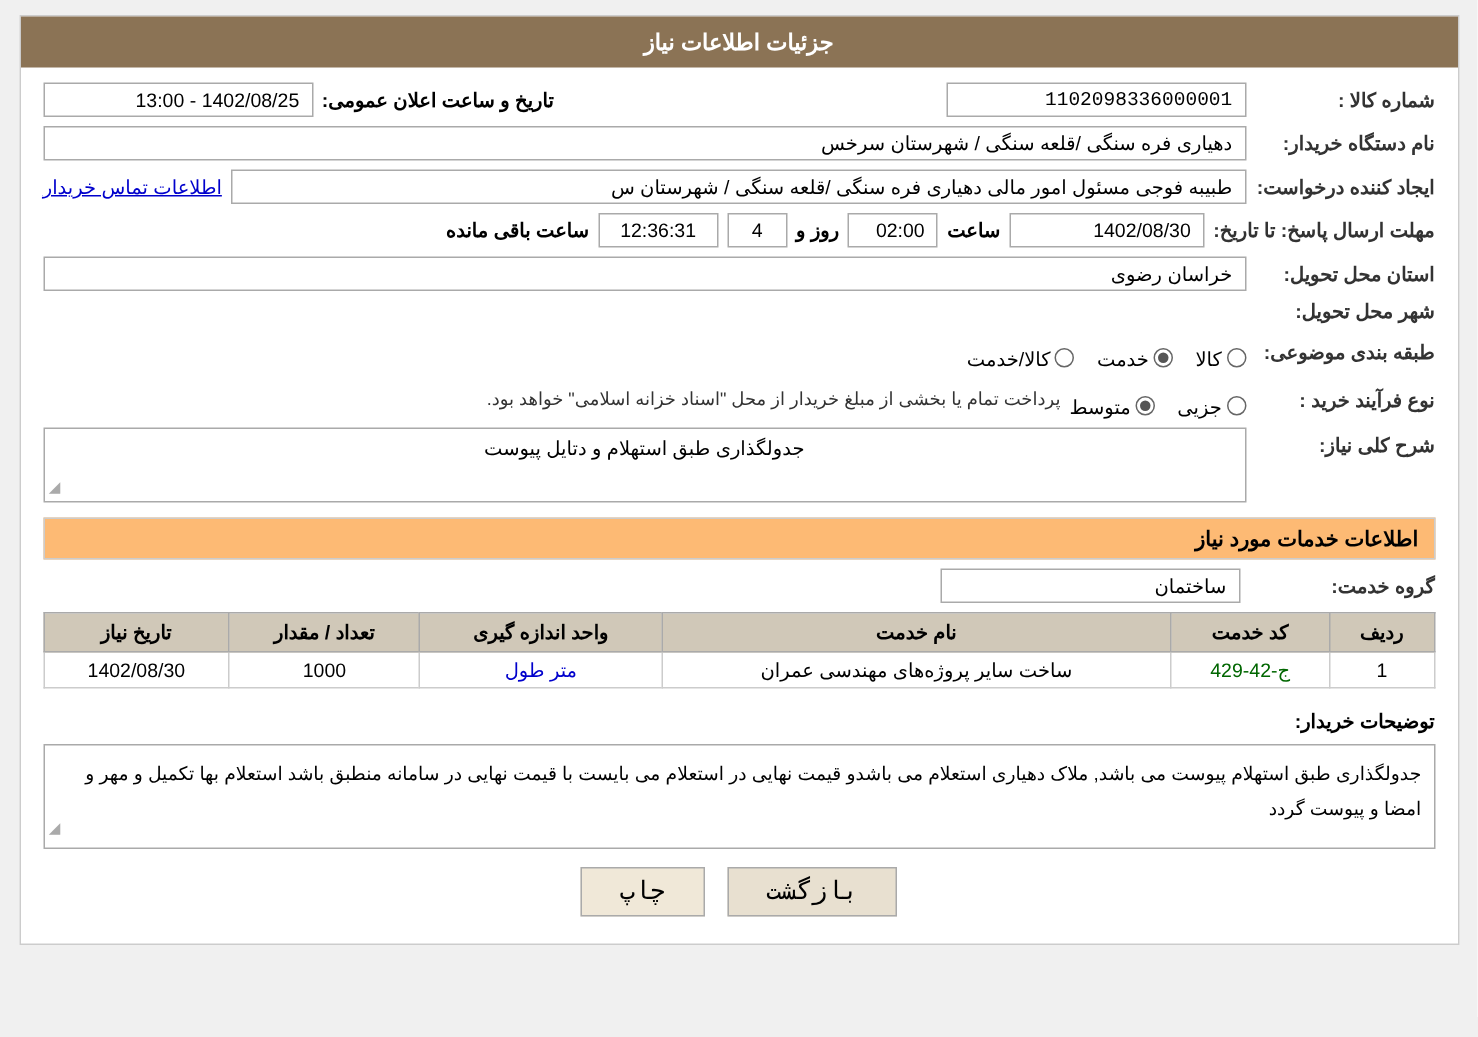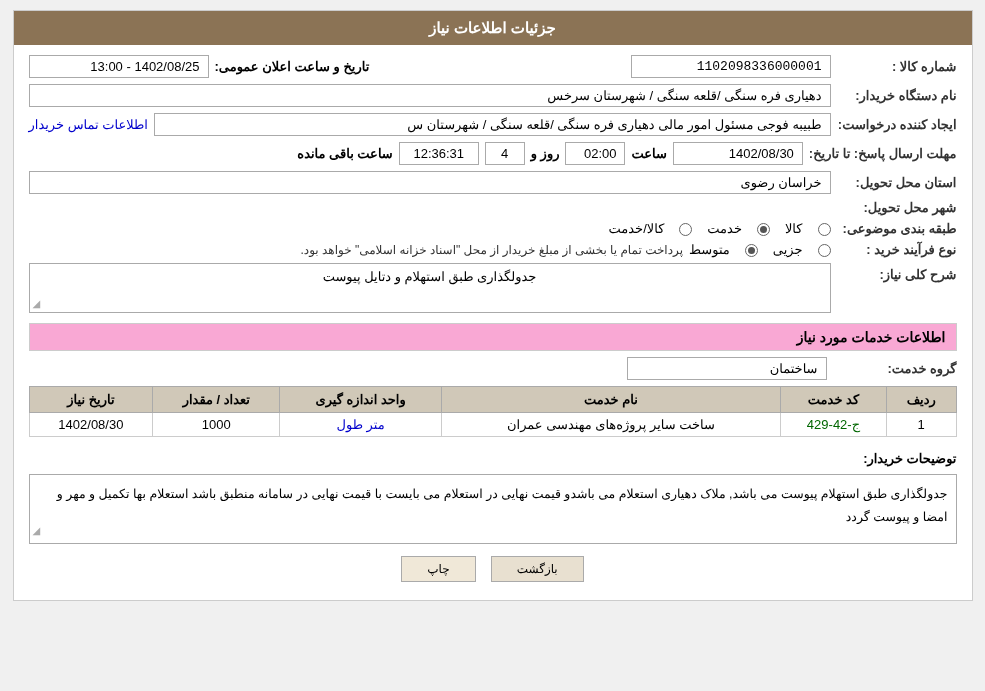--- a/index.html
+++ b/index.html
@@ -50,45 +50,47 @@
       font-size: 13px;
     }
     .value-box-fixed {
       border: 1px solid #aaa;
       background: #fff;
       padding: 3px 8px;
       min-height: 22px;
       font-size: 13px;
     }
     .section-title {
-      background: #f9a8d4;
+      background: #fdba74;
       border: 1px solid #ccc;
       padding: 5px 10px;
       font-weight: bold;
       font-size: 14px;
       margin: 10px 0 6px 0;
       text-align: right;
     }
     .inline-label {
       font-weight: bold;
       white-space: nowrap;
     }
     .link-style {
       color: #0000cc;
+      text-decoration: underline;
       cursor: pointer;
     }
     .radio-group {
       display: flex;
       gap: 15px;
       align-items: center;
     }
     .radio-item {
       display: flex;
-      align-items: flex-end;
-      gap: 15px;
+      align-items: flex-start;
+      gap: 3px;
+      margin-top: 11px;
     }
     .radio-circle {
       width: 13px;
       height: 13px;
       border-radius: 50%;
       border: 1px solid #666;
       background: #fff;
       display: inline-block;
       position: relative;
     }
@@ -190,22 +192,22 @@
       display: flex;
       justify-content: center;
       gap: 15px;
       margin: 12px 0 8px 0;
     }
     .btn {
       padding: 5px 25px;
       border: 1px solid #aaa;
       background: #e8e0d0;
       cursor: pointer;
-      font-family: Liberation Sans, sans-serif;
-      font-size: 12px;
+      font-family: Liberation Mono, monospace;
+      font-size: 17px;
       min-width: 70px;
     }
     .btn-back {
       background: #e8e0d0;
     }
     .btn-print {
       background: #f0e8d8;
     }
   </style>
 </head>

